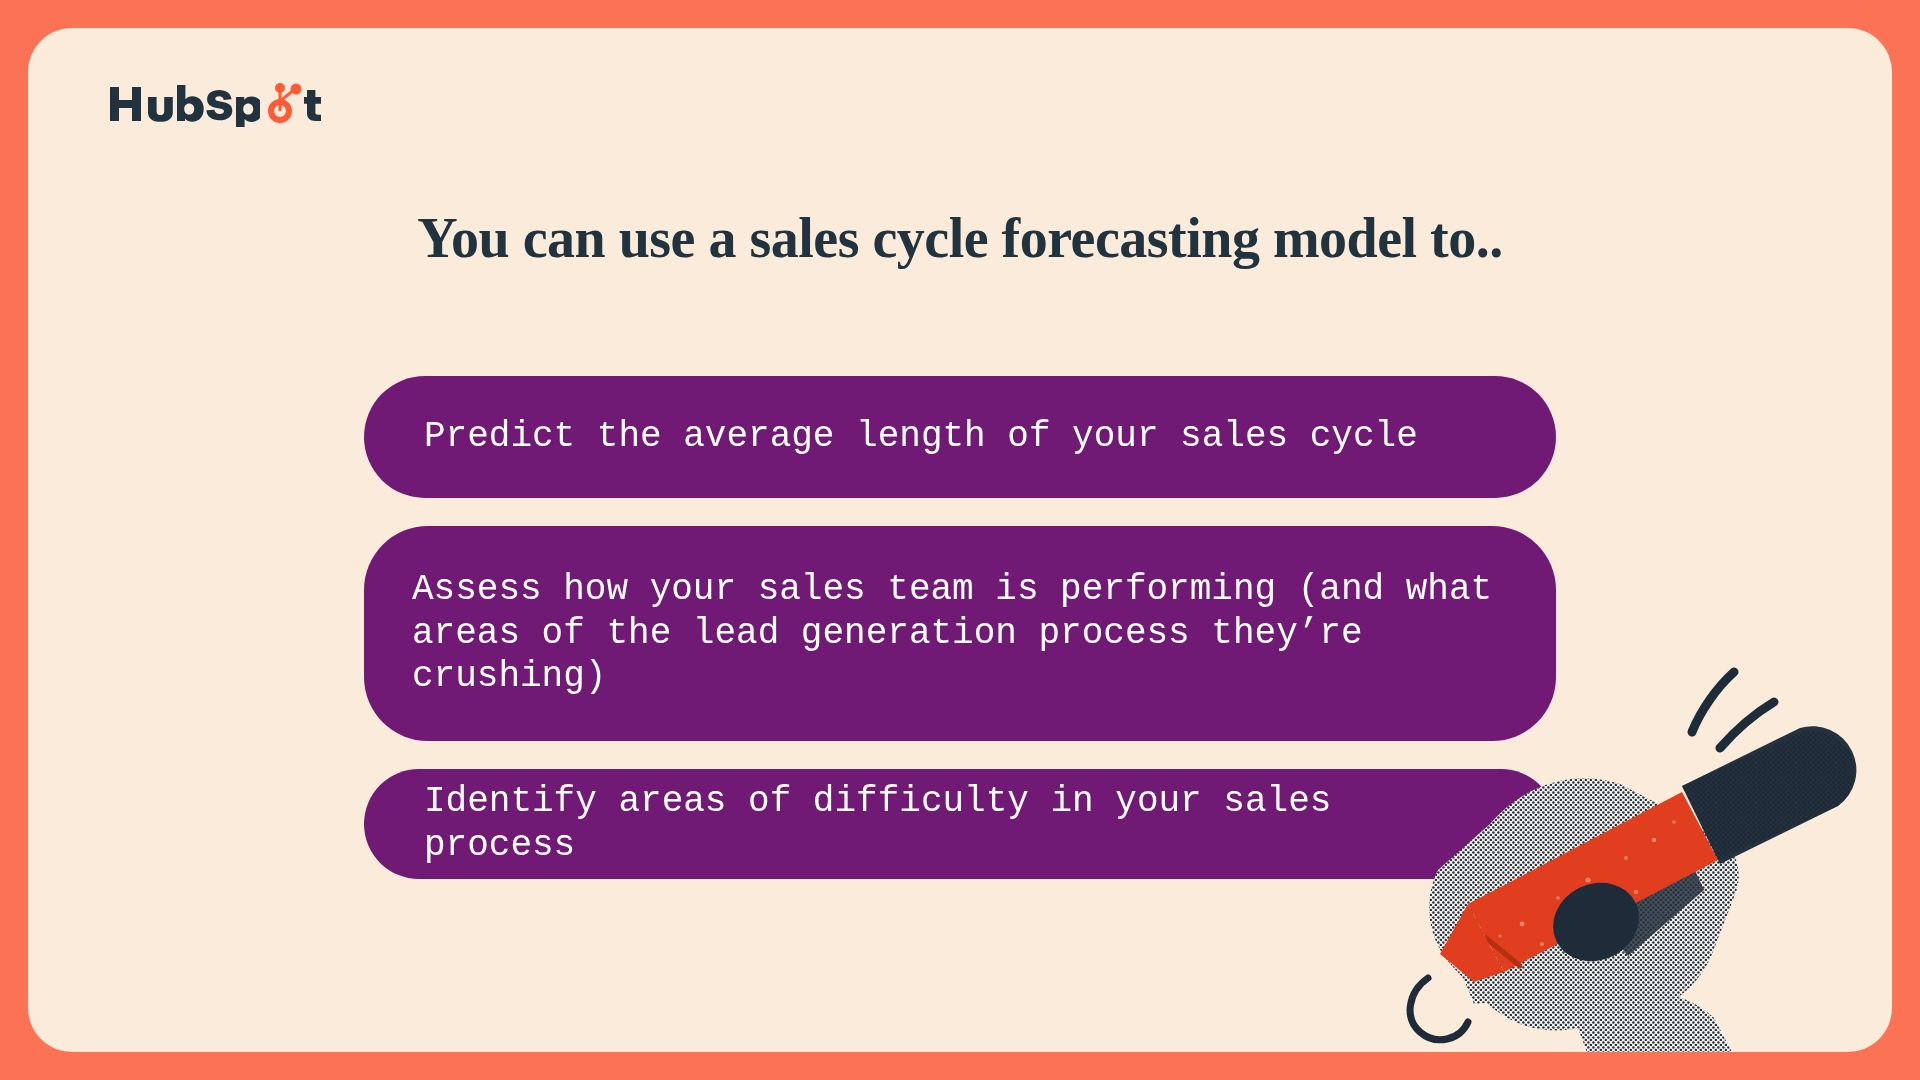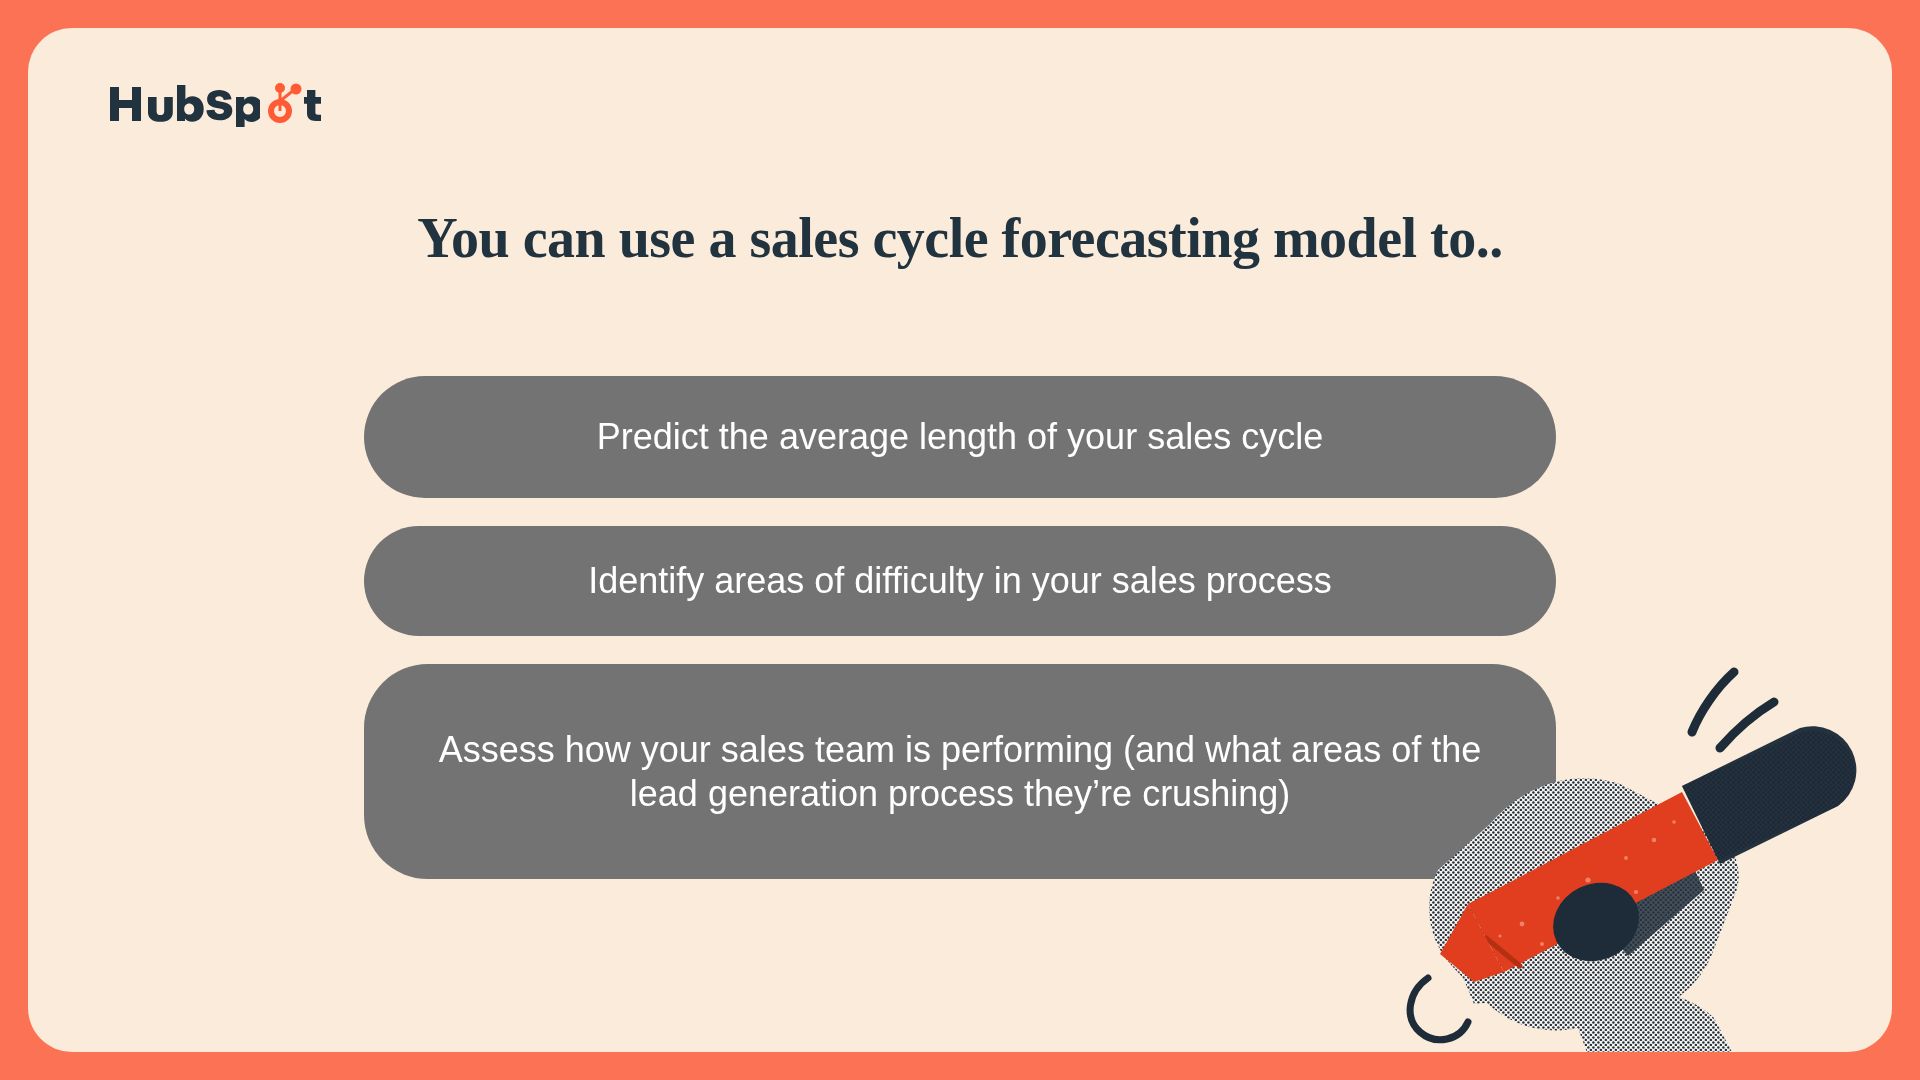--- a/index.html
+++ b/index.html
@@ -69,28 +69,27 @@
     position: absolute;
     left: 0;
     right: 0;
     top: 348px;
     display: flex;
     flex-direction: column;
     align-items: center;
     gap: 28px;
   }
   .pill {
-    background: #737373;
+    background: #701a75;
     border-radius: 64px;
     color: #FFFFFF;
-    font-family: Liberation Sans, sans-serif;
+    font-family: Liberation Mono, monospace;
     font-weight: 400;
     font-size: 36px;
     line-height: 1.22;
-    text-align: center;
     display: flex;
     align-items: center;
     justify-content: center;
     box-sizing: border-box;
   }
   .pill--1 {
     width: 1192px;
     height: 122px;
     padding: 0 60px;
   }
@@ -159,25 +158,25 @@
       </svg>
       <span style="position:absolute;width:1px;height:1px;overflow:hidden;clip:rect(0 0 0 0);">HubSpot</span>
     </div>
 
     <h1 class="headline">You can use a sales cycle forecasting model to..</h1>
 
     <div class="pills">
       <div class="pill pill--1">
         <span class="pill-text">Predict the average length of your sales cycle</span>
       </div>
+      <div class="pill pill--3">
+        <span class="pill-text">Assess how your sales team is performing (and what areas of the lead generation process they’re crushing)</span>
+      </div>
       <div class="pill pill--2">
         <span class="pill-text">Identify areas of difficulty in your sales process</span>
-      </div>
-      <div class="pill pill--3">
-        <span class="pill-text">Assess how your sales team is performing (and what areas of the lead generation process they’re crushing)</span>
       </div>
     </div>
 
     <div class="illustration">
       <svg viewBox="0 0 520 430" xmlns="http://www.w3.org/2000/svg" aria-hidden="true">
         <defs>
           <pattern id="halftone" width="5" height="5" patternUnits="userSpaceOnUse">
             <rect width="5" height="5" fill="#F6F3EE"></rect>
             <circle cx="1.4" cy="1.4" r="1.25" fill="#24313E"></circle>
             <circle cx="3.9" cy="3.9" r="1.25" fill="#24313E"></circle>

